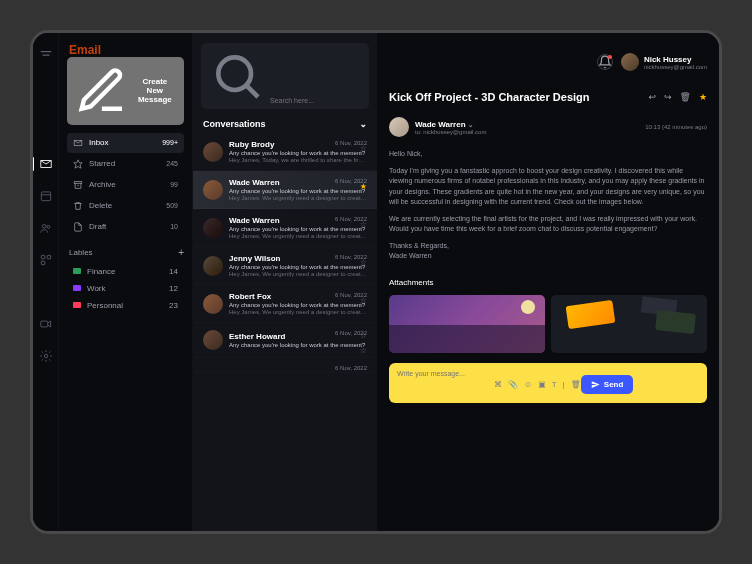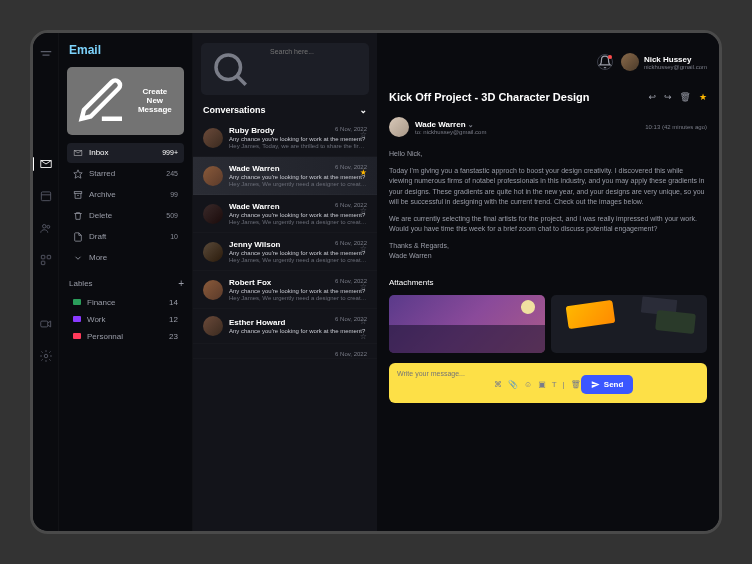--- a/index.html
+++ b/index.html
@@ -3,33 +3,33 @@
 <meta charset="utf-8">
 <style>
 *{margin:0;padding:0;box-sizing:border-box;font-family:-apple-system,BlinkMacSystemFont,'Segoe UI',sans-serif}
 body{background:#333;display:flex;align-items:center;justify-content:center;width:752px;height:564px;overflow:hidden}
 .device{width:692px;height:504px;background:#0a0b0f;border-radius:18px;border:3px solid #4a4a4a;display:flex;overflow:hidden;position:relative}
 .rail{width:26px;background:#0a0b0f;display:flex;flex-direction:column;align-items:center;padding-top:14px;gap:18px;border-right:1px solid rgba(255,255,255,0.03)}
 .rail .ic{width:14px;height:14px;display:flex;align-items:center;justify-content:center;color:#5a5d6a;cursor:pointer}
 .rail .ic.active{color:#fff;position:relative}
 .rail .ic.active::before{content:'';position:absolute;left:-7px;width:2px;height:14px;background:#fff;border-radius:1px}
 .sidebar{width:134px;background:#0a0b0f;padding:10px 8px;display:flex;flex-direction:column;border-right:1px solid rgba(255,255,255,0.03)}
-.brand{color:#7dd3fc;font-size:12px;font-weight:700;margin-bottom:10px;padding-left:2px}
+.brand{color:#c2410c;font-size:12px;font-weight:700;padding-left:2px}
 .newmsg{background:#737373;color:#fff;border:none;border-radius:5px;padding:7px 8px;font-size:8px;font-weight:600;display:flex;align-items:center;gap:5px;cursor:pointer;margin-bottom:8px}
 .folders{display:flex;flex-direction:column;gap:1px}
 .folder{display:flex;align-items:center;padding:5px 6px;border-radius:4px;color:#9a9da8;font-size:8px;cursor:pointer;gap:6px}
 .folder.active{background:#1c1e26;color:#fff}
 .folder .ficon{width:10px;height:10px;flex-shrink:0}
 .folder .count{margin-left:auto;font-size:7px;color:#8a8d98}
 .folder.active .count{color:#fff}
 .sec{color:#9a9da8;font-size:8px;margin:10px 0 5px 2px;display:flex;align-items:center;justify-content:space-between}
 .label{display:flex;align-items:center;padding:4px 6px;color:#9a9da8;font-size:8px;gap:6px;cursor:pointer}
 .label .dot{width:8px;height:6px;border-radius:1px}
 .conv{width:184px;background:#13141a;display:flex;flex-direction:column;overflow:hidden}
-.search{margin:10px 8px 6px;background:#1c1e26;border-radius:5px;padding:5px 8px;display:flex;align-items:flex-start;gap:19px}
+.search{margin:10px 8px 6px;background:#1c1e26;border-radius:5px;padding:5px 8px;display:flex;align-items:flex-end;gap:5px}
 .search input{background:none;border:none;color:#7a7d88;font-size:7px;outline:none;flex:1}
 .convhdr{display:flex;align-items:center;justify-content:space-between;padding:4px 10px;color:#fff;font-size:9px;font-weight:600}
 .convlist{flex:1;overflow-y:auto}
 .citem{padding:7px 10px;border-bottom:1px solid rgba(255,255,255,0.02);cursor:pointer;position:relative}
 .citem.sel{background:linear-gradient(90deg,#2a2c34,#1f2129)}
 .crow{display:flex;align-items:center;gap:6px}
 .avatar{width:20px;height:20px;border-radius:50%;flex-shrink:0;background:linear-gradient(135deg,#6b4a3a,#3a2a1f)}
 .av2{background:linear-gradient(135deg,#8a5a3a,#5a3a2a)}
 .av3{background:linear-gradient(135deg,#3a2a2a,#1a0a0a)}
 .av4{background:linear-gradient(135deg,#5a4a3a,#2a1a0a)}
@@ -168,27 +168,20 @@
           <span>Delete</span>
           <span class="count">509</span>
         </div>
         <div class="folder ">
           <span class="ficon"><svg viewBox="0 0 24 24" fill="none" stroke="currentColor" stroke-width="1.8">
               <path d="M14 2H6a2 2 0 00-2 2v16a2 2 0 002 2h12a2 2 0 002-2V8z M14 2v6h6"></path>
             </svg></span>
           <span>Draft</span>
           <span class="count">10</span>
         </div>
-        <div class="folder ">
-          <span class="ficon"><svg viewBox="0 0 24 24" fill="none" stroke="currentColor" stroke-width="2">
-              <polyline points="6,9 12,15 18,9"></polyline>
-            </svg></span>
-          <span>More</span>
-          <span class="count"></span>
-        </div>
       </div>
     <div class="sec">
       <span>Lables</span>
       <span style="cursor:pointer;font-size:10px">+</span>
     </div>
     <div id="labels">
         <div class="label">
           <span class="dot" style="background:#2a9d5a"></span>
           <span>Finance</span>
           <span class="count" style="margin-left:auto">14</span>

